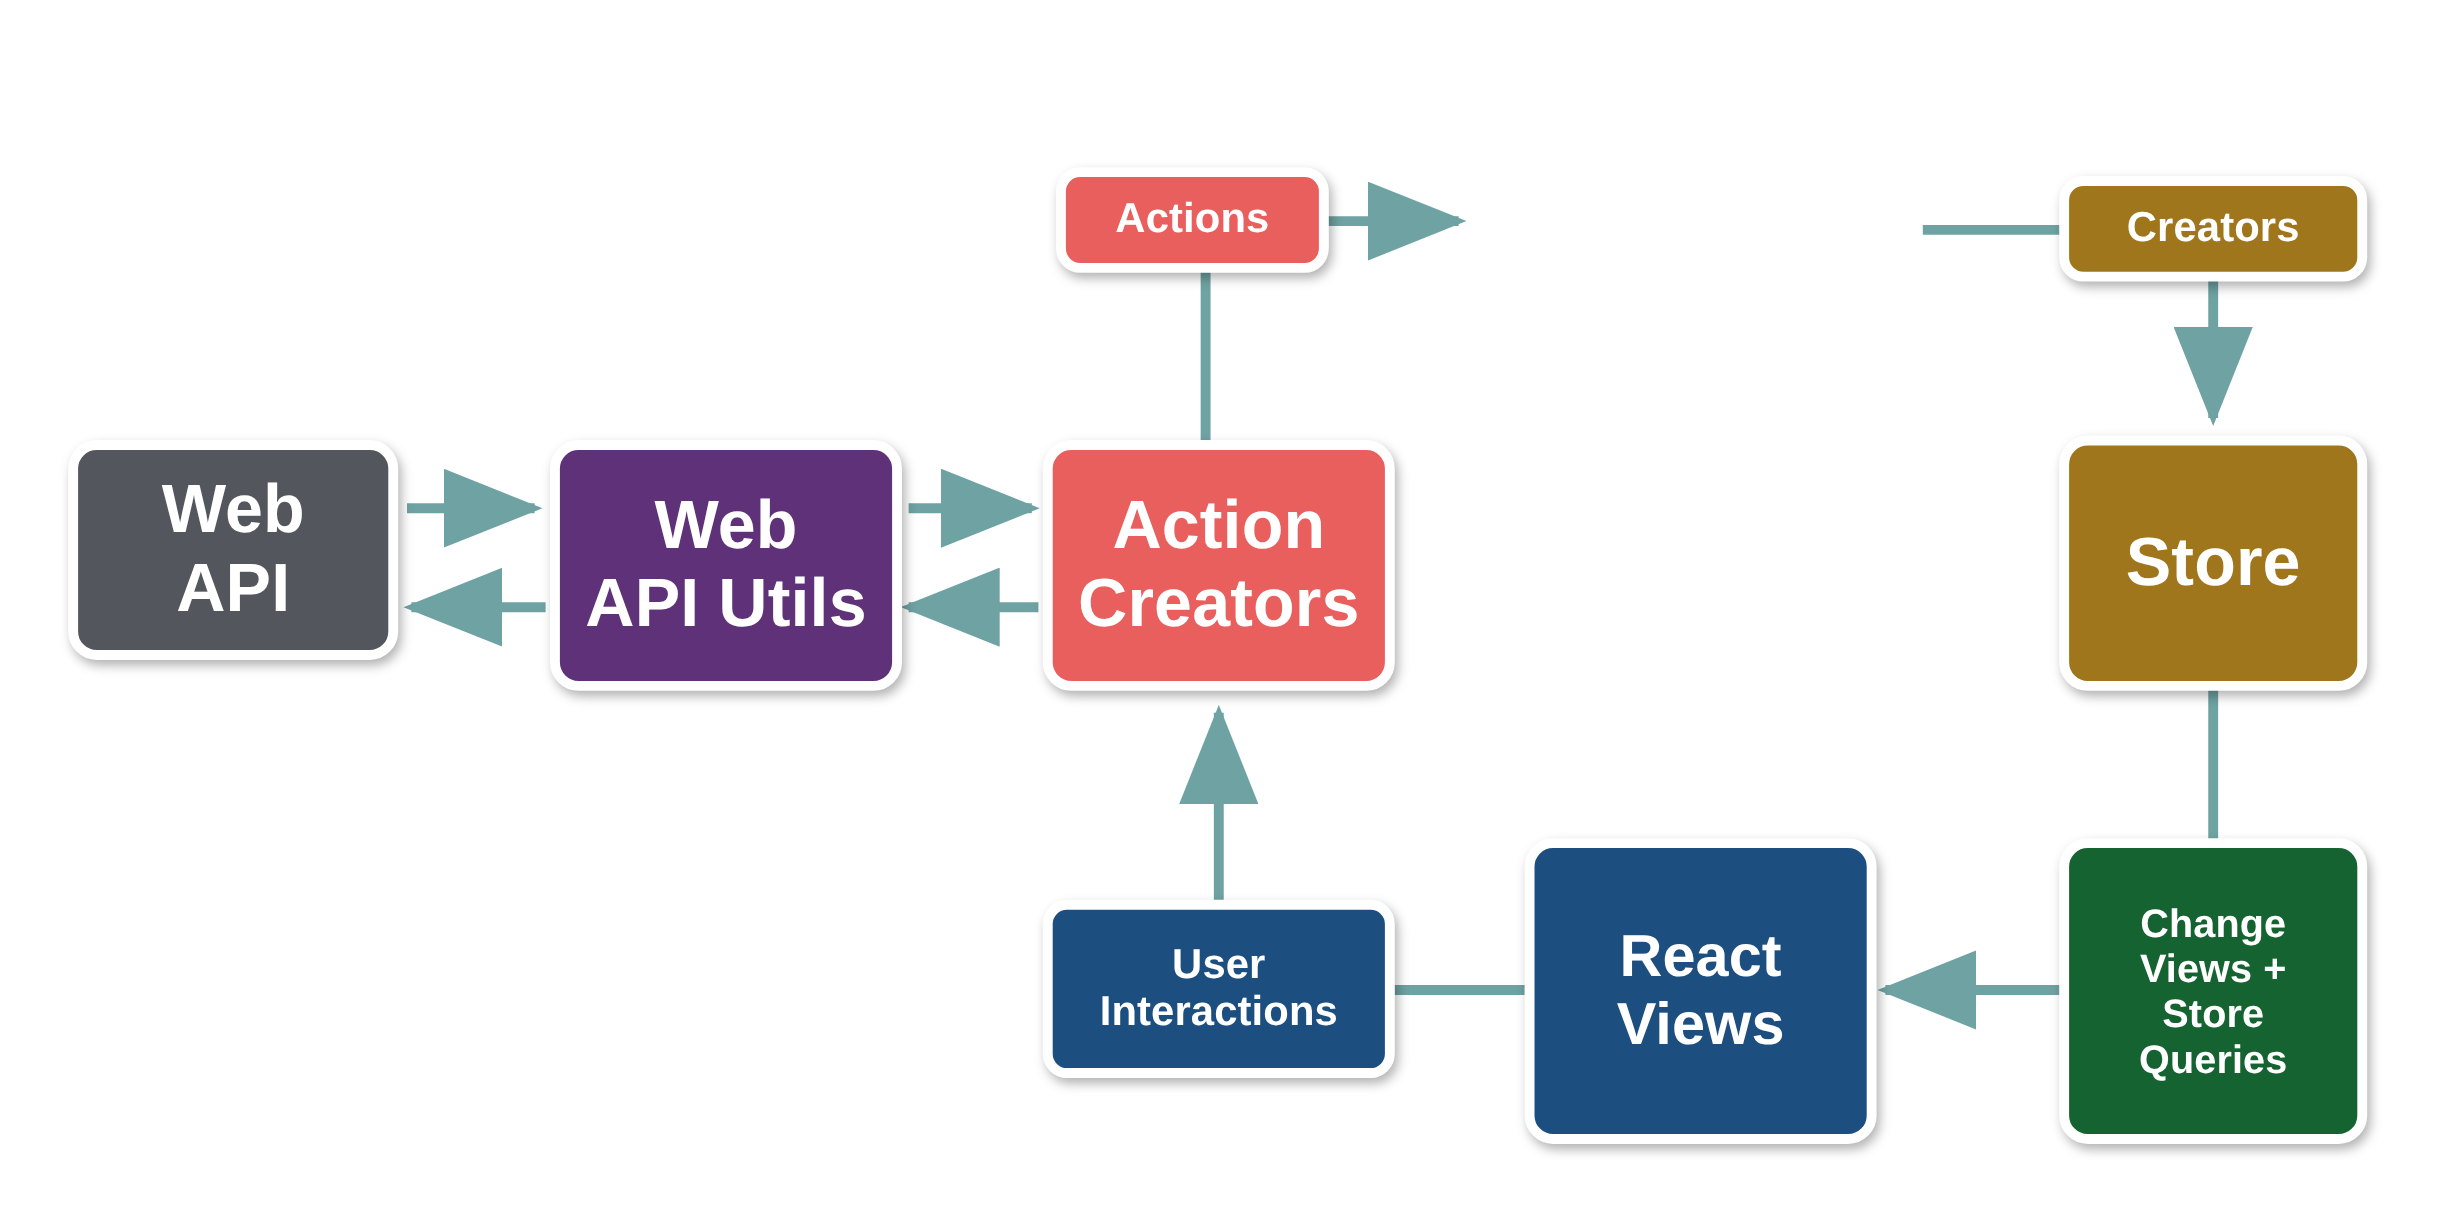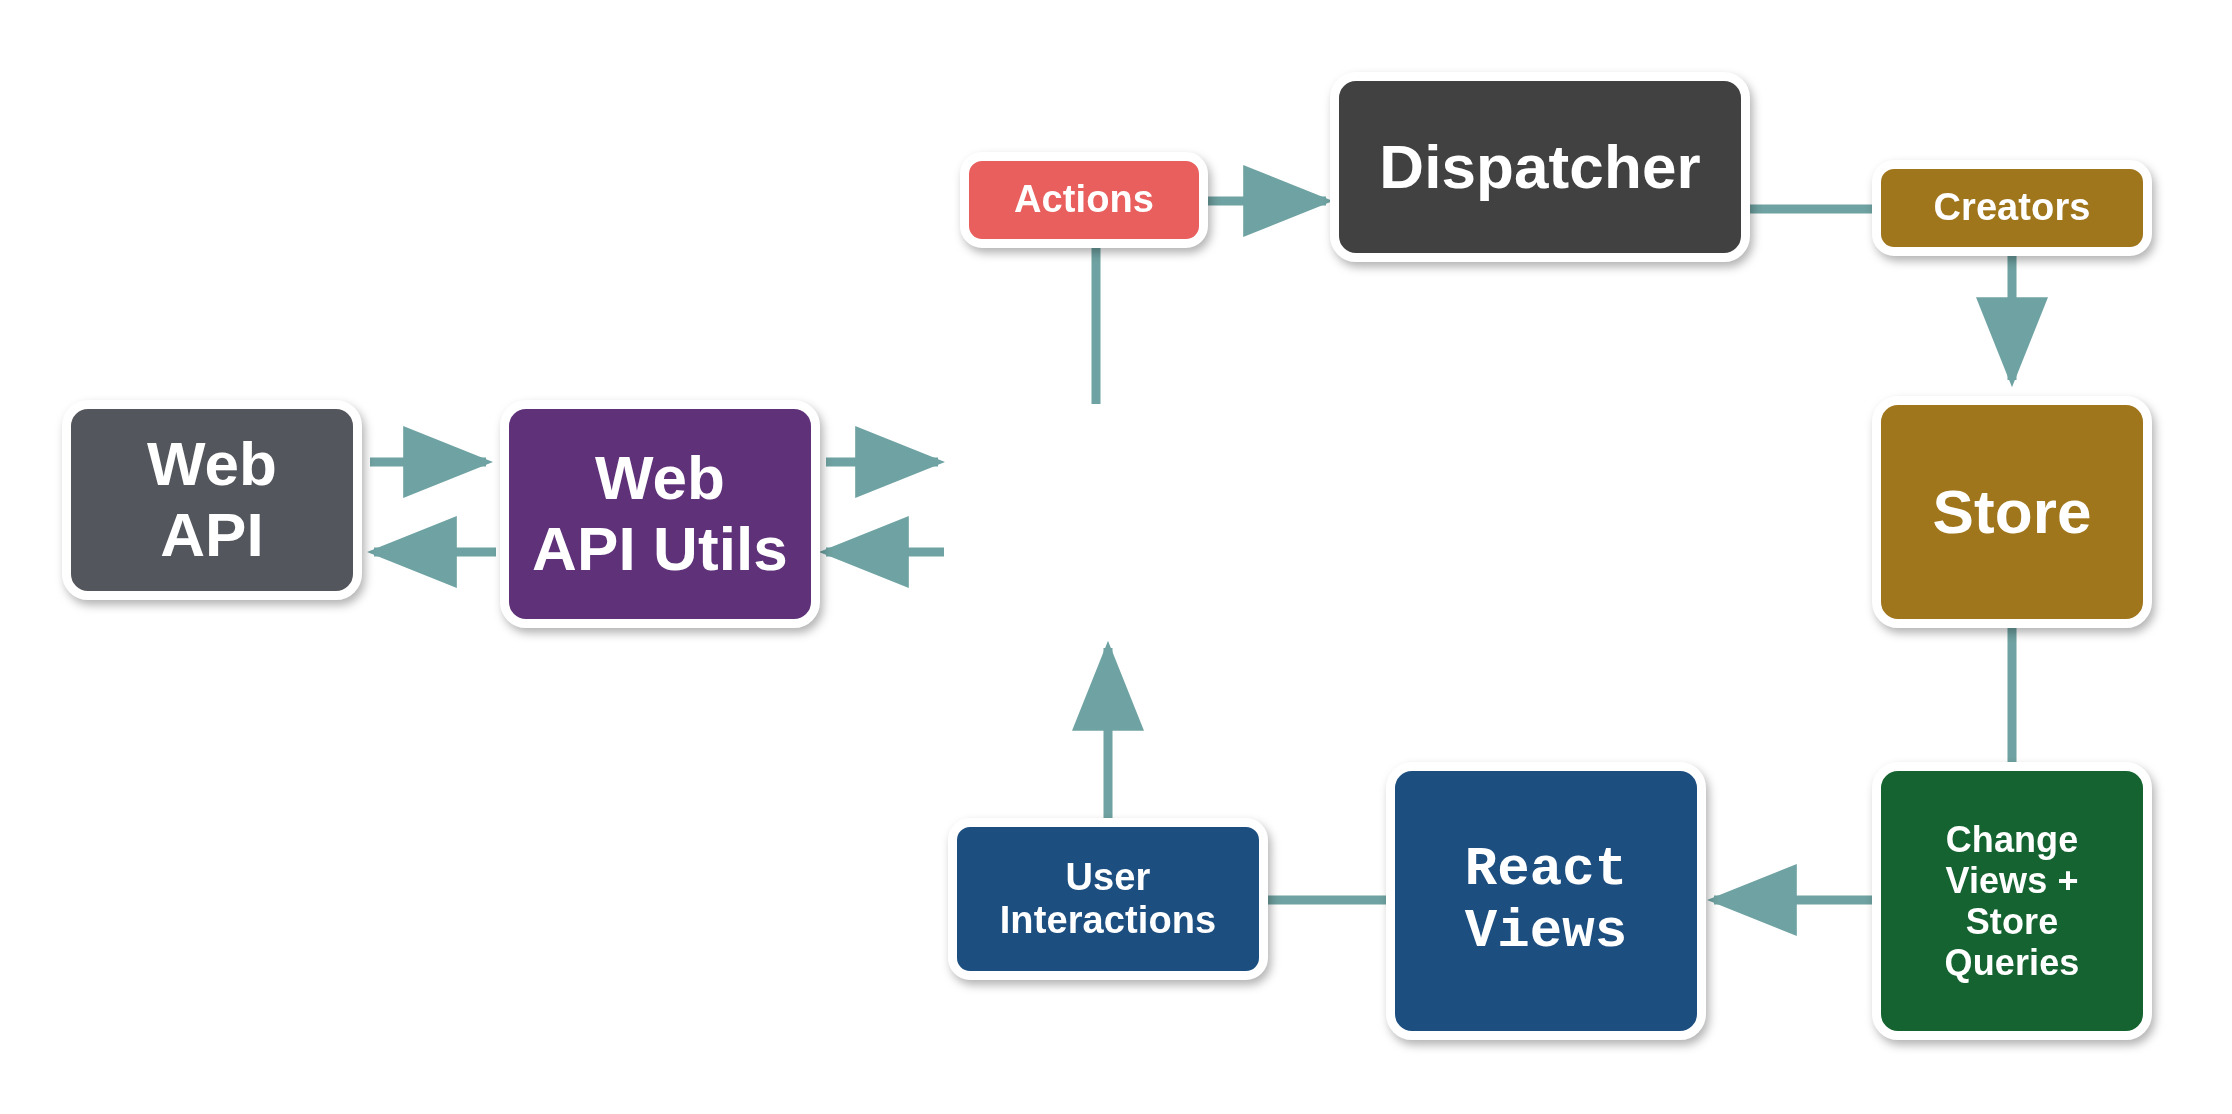--- a/index.html
+++ b/index.html
@@ -47,21 +47,21 @@
     letter-spacing: 0.1px;
     user-select: none;
   }
   .node .label {
     display: block;
     padding: 0 6px;
     white-space: pre-line;
   }
   
   .lvl-big   { font-size: 62px; font-weight: 700; }
-  .lvl-mid   { font-size: 54px; font-weight: 700; font-family: Liberation Mono, monospace; }
+  .lvl-mid   { font-size: 54px; font-weight: 700; }
   .lvl-small { font-size: 38px; font-weight: 700; }
   .lvl-tiny  { font-size: 36px; font-weight: 700; }
 
   
   .pill { border-radius: 22px; }
 </style>
 </head>
 <body>
 
 <div id="canvas">
@@ -106,28 +106,29 @@
     <div class="node lvl-big" style="left:62px; top:400px; width:300px; height:200px; background:#53565c;">
       <span class="label">Web
 API</span>
     </div>
 
     <div class="node lvl-big" style="left:500px; top:400px; width:320px; height:228px; background:#5f3179;">
       <span class="label">Web
 API Utils</span>
     </div>
 
+    <div class="node lvl-big" style="left:948px; top:400px; width:320px; height:228px; background:#e85f5e;">
+      <span class="label">Action
+Creators</span>
+    </div>
 
     <div class="node lvl-small pill" style="left:960px; top:152px; width:248px; height:96px; background:#e85f5e;">
       <span class="label">Actions</span>
     </div>
 
-    <div class="node lvl-big" style="left:1330px; top:72px; width:420px; height:190px; background:#414141;">
-      <span class="label">Dispatcher</span>
-    </div>
 
     <div class="node lvl-small pill" style="left:1872px; top:160px; width:280px; height:96px; background:#a0761c;">
       <span class="label">Creators</span>
     </div>
 
     <div class="node lvl-big" style="left:1872px; top:396px; width:280px; height:232px; background:#a0761c;">
       <span class="label">Store</span>
     </div>
 
     <div class="node lvl-tiny" style="left:1872px; top:762px; width:280px; height:278px; background:#146330;">

